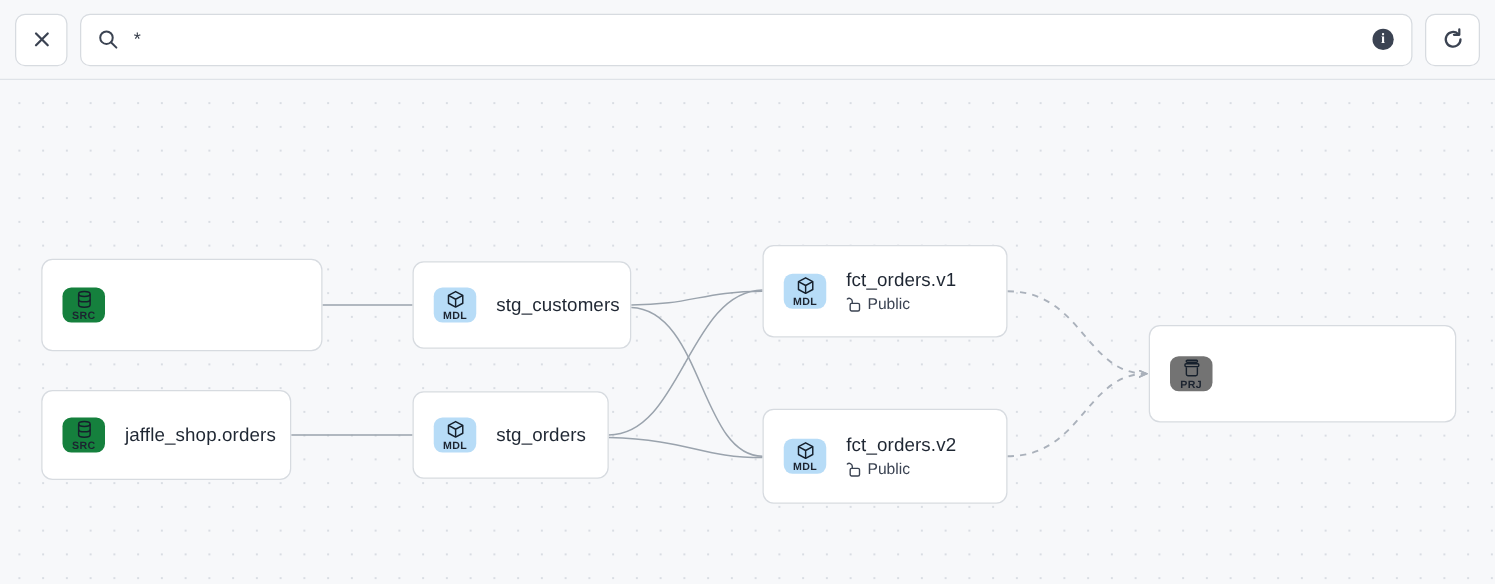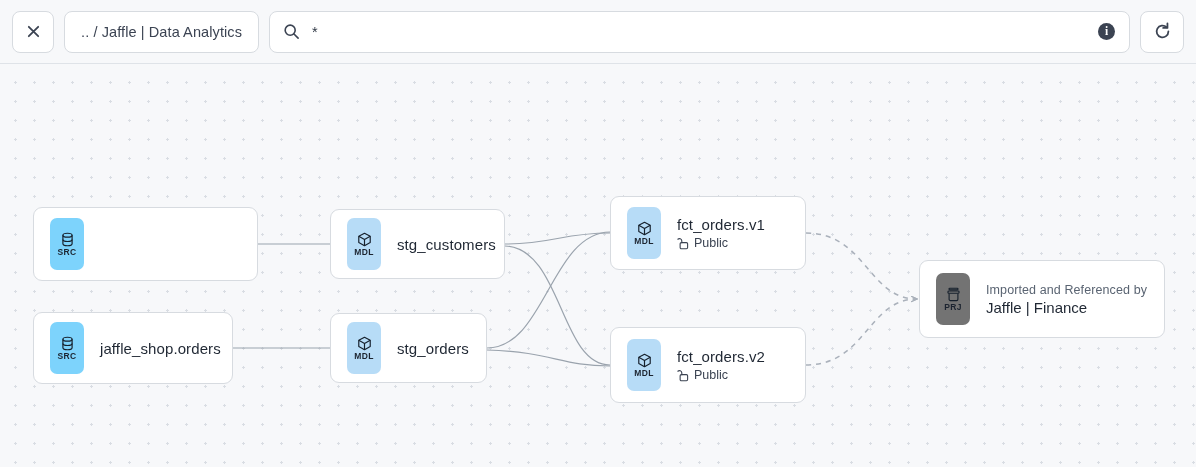--- a/index.html
+++ b/index.html
@@ -108,30 +108,30 @@
     background: #ffffff;
     border: 1px solid #d7dbe0;
     border-radius: 9px;
     display: flex;
     align-items: center;
     padding: 0 18px 0 16px;
     gap: 16px;
     cursor: pointer;
   }
   .badge {
-    width: 34px; height: 52px;
+    width: 34px; height: 28px;
     border-radius: 7px;
     display: flex;
     flex-direction: column;
     align-items: center;
     justify-content: center;
     flex: none;
     gap: 0px;
   }
-  .badge-src { background: #7dd3fc; }
+  .badge-src { background: #15803d; }
   .badge-mdl { background: #b7dcf7; }
   .badge-prj { background: #737373; }
   .badge svg { display: block; }
   .badge-txt {
     font-size: 8.5px;
     font-weight: 600;
     color: #1c2430;
     letter-spacing: .3px;
     line-height: 9px;
     margin-top: 1px;
@@ -177,21 +177,20 @@
 <body>
 
 <div id="toolbar">
 
   <div class="tb-btn" id="close-btn">
     <svg width="15" height="15" viewBox="0 0 16 16">
       <path d="M3 3 L13 13 M13 3 L3 13" stroke="#3b4352" stroke-width="1.9" stroke-linecap="round" fill="none"></path>
     </svg>
   </div>
 
-  <div class="tb-btn" id="breadcrumb-btn">.. / Jaffle | Data Analytics</div>
 
   <div id="search-wrap">
     <svg width="17" height="17" viewBox="0 0 18 18">
       <circle cx="7.6" cy="7.6" r="5.3" stroke="#3b4352" stroke-width="1.7" fill="none"></circle>
       <path d="M11.6 11.6 L16 16" stroke="#3b4352" stroke-width="1.7" stroke-linecap="round"></path>
     </svg>
     <input id="search-input" type="text" value="*" style="">
     <div class="info-badge">i</div>
   </div>
 
@@ -323,19 +322,15 @@
 
   <div class="node" id="node-prj">
     <div class="badge badge-prj">
       <svg width="15" height="15" viewBox="0 0 16 16">
         <rect x="3.2" y="1.3" width="9.6" height="1.7" rx="0.8" fill="none" stroke="#16202c" stroke-width="1.2"></rect>
         <rect x="2.1" y="4.2" width="11.8" height="2.5" rx="0.9" fill="none" stroke="#16202c" stroke-width="1.2"></rect>
         <path d="M3.3,7.3 V13.1 A1.4,1.4 0 0 0 4.7,14.5 H11.3 A1.4,1.4 0 0 0 12.7,13.1 V7.3" fill="none" stroke="#16202c" stroke-width="1.2" stroke-linejoin="round"></path>
       </svg>
       <span class="badge-txt">PRJ</span>
     </div>
-    <div class="node-body">
-      <div class="node-kicker">Imported and Referenced by</div>
-      <div class="node-strong">Jaffle | Finance</div>
-    </div>
   </div>
 
 </div>
 
 </body></html>

